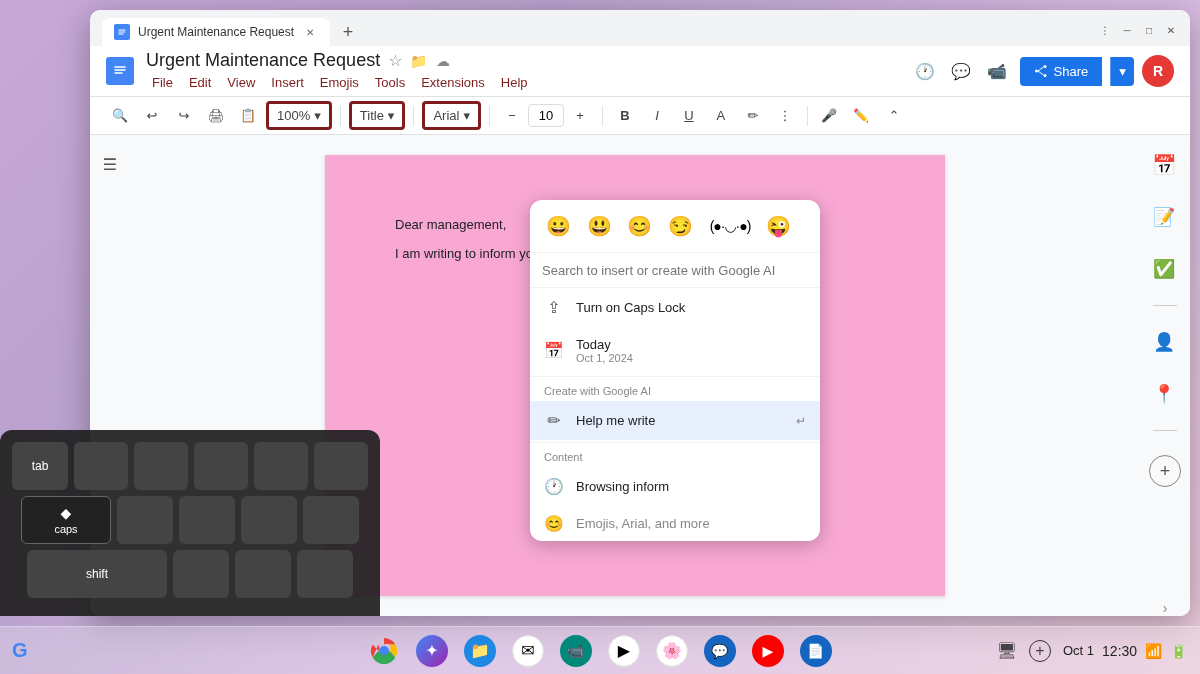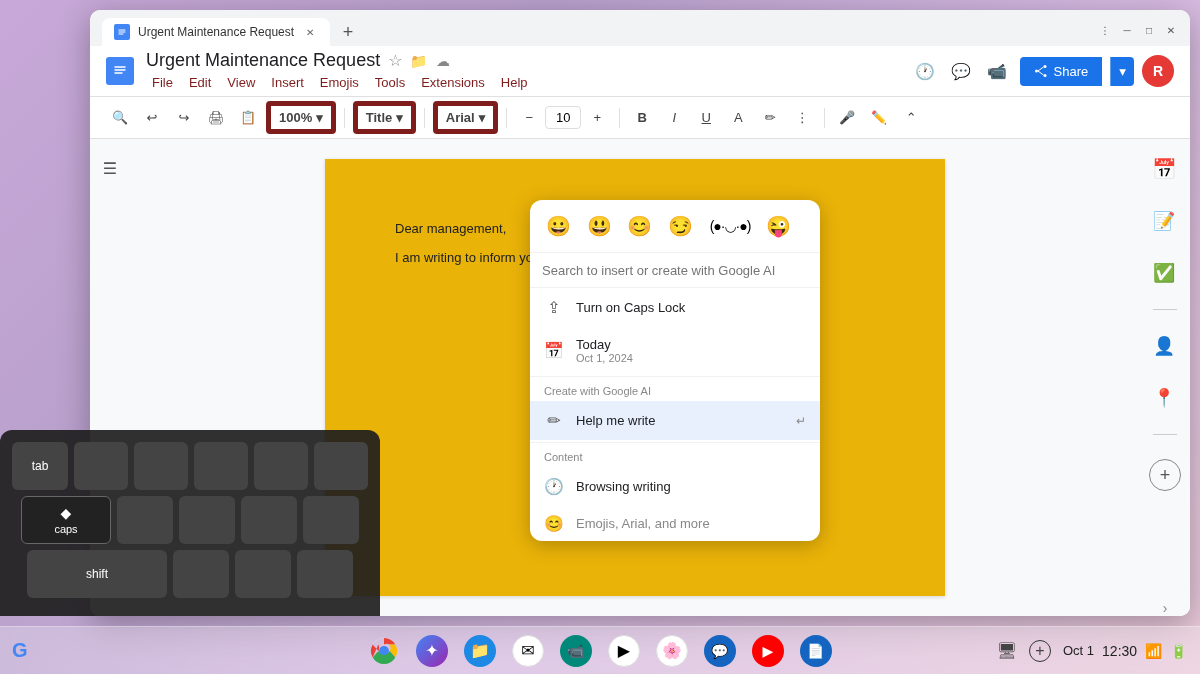--- a/index.html
+++ b/index.html
@@ -283,29 +283,28 @@
       background: transparent;
     }
     .fmt-separator {
       width: 1px;
       height: 20px;
       background: #e0e0e0;
       margin: 0 4px;
     }
     .fmt-select {
       padding: 4px 8px;
-      border: 5px solid #7f1d1d;
+      border: 3px solid #7f1d1d;
       border-radius: 4px;
       font-size: 13px;
       color: #444;
       cursor: pointer;
       background: white;
       display: flex;
       gap: 4px;
-      font-weight: bold;
     }
     .font-size-area {
       display: flex;
       align-items: center;
       gap: 2px;
     }
     .font-size-input {
       width: 36px;
       text-align: center;
       border: 1px solid #ddd;
@@ -337,21 +336,21 @@
     .doc-page-area {
       flex: 1;
       overflow-y: auto;
       padding: 20px;
       display: flex;
       justify-content: center;
     }
     .doc-page {
       width: 620px;
       min-height: 400px;
-      background: #eab308;
+      background: #f9a8d4;
       box-shadow: 0 1px 4px rgba(0,0,0,0.15);
       padding: 60px 70px;
       position: relative;
     }
     .doc-text {
       font-size: 13px;
       color: #202124;
       line-height: 1.6;
     }
     .doc-text p {
@@ -719,21 +718,21 @@
     <span class="popup-item-icon">✏</span>
     <span>Help me write</span>
     <span class="popup-item-arrow">↵</span>
   </div>
 
   <div class="popup-divider"></div>
   <div class="popup-section-label">Content</div>
 
   <div class="popup-item">
     <span class="popup-item-icon">🕐</span>
-    <span>Browsing writing</span>
+    <span>Browsing inform</span>
   </div>
 
   <div class="popup-item-more">
     <span class="popup-item-icon">😊</span>
     <span>Emojis, Arial, and more</span>
   </div>
 </div>
 
 <div class="keyboard-overlay">
   <div class="kb-row">

